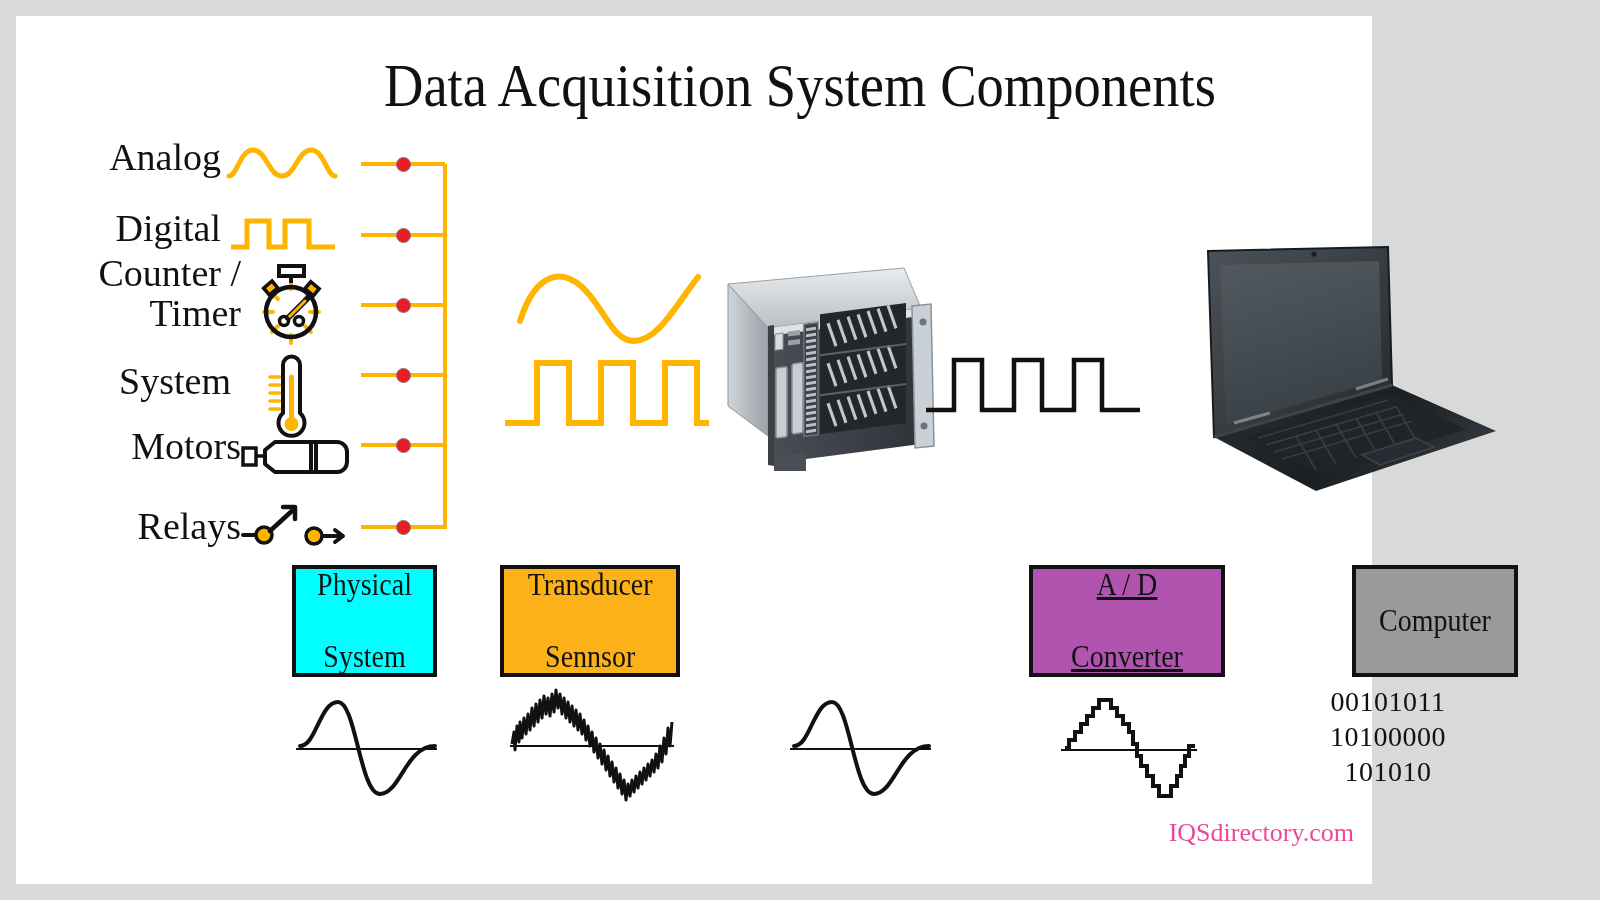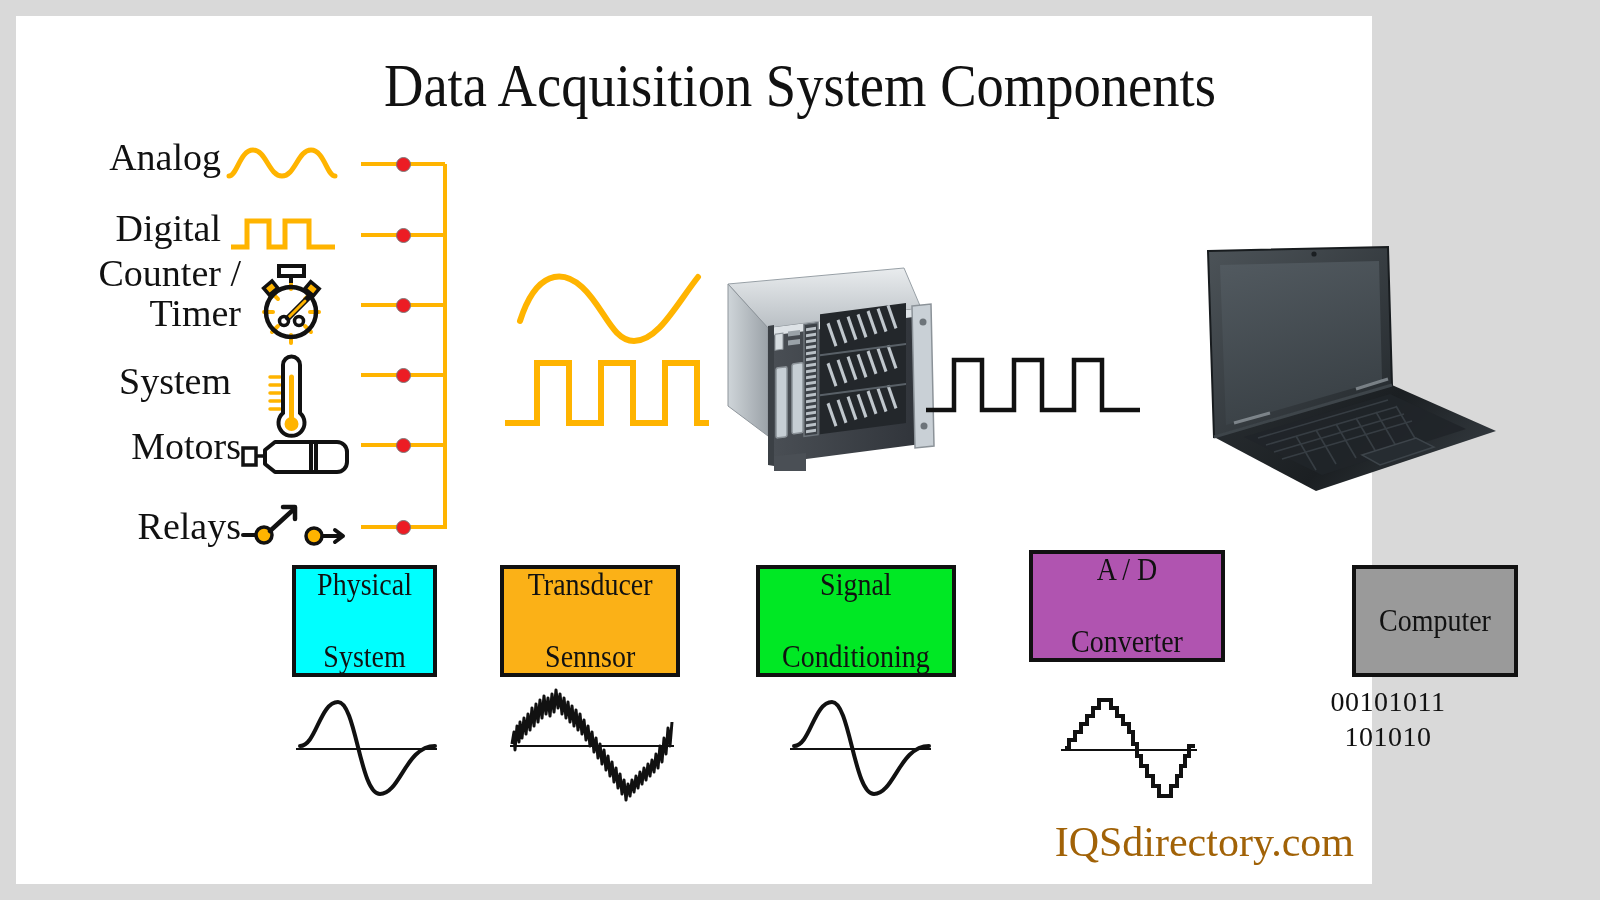--- a/index.html
+++ b/index.html
@@ -69,22 +69,22 @@
     font-size:28px;
     line-height:1.25;
     color:#111;
     font-family:"Liberation Serif", serif;
   }
   #binary div{letter-spacing:0.5px;}
 
   
   #watermark{
     position:absolute;
-    font-size:42px;
-    color:#a16207;
+    font-size:26px;
+    color:#ec4899;
     white-space:nowrap;
     font-family:"Liberation Serif", serif;
   }
 
   svg{display:block;overflow:visible;}
   .abs{position:absolute;}
 </style>
 </head>
 <body>
 
@@ -381,28 +381,22 @@
     </span>
   </div>
 
   <div class="box" style="left:276px;top:549px;width:145px;height:112px;background:#00ffff;">
     <span>
       <span>Physical</span><br>
       <span>System</span>
     </span>
   </div>
 
-  <div class="box" style="left:740px;top:549px;width:200px;height:112px;background:#00e824;">
-    <span>
-      <span>Signal</span><br>
-      <span>Conditioning</span>
-    </span>
-  </div>
-
-  <div class="box" style="left:1013px;top:534px;width:196px;height:112px;background:#b054b0;">
+
+  <div class="box" style="left:1013px;top:549px;width:196px;height:112px;background:#b054b0;text-decoration:underline;">
     <span>
       <span>A / D</span><br>
       <span>Converter</span>
     </span>
   </div>
 
   <div class="box" style="left:1336px;top:549px;width:166px;height:112px;background:#9a9a9a;">
     <span>
       <span>Computer</span>
     </span>
@@ -443,18 +437,19 @@
       <path d="M6 60 L10 60 L10 52 L16 52 L16 44 L22 44 L22 36 L28 36 L28 28 L34 28
                L34 20 L40 20 L40 12 L52 12 L52 20 L58 20 L58 28 L64 28 L64 36 L70 36
                L70 44 L74 44 L74 56 L78 56 L78 68 L82 68 L82 78 L88 78 L88 88 L94 88
                L94 98 L100 98 L100 108 L112 108 L112 98 L118 98 L118 88 L122 88 L122 78
                L126 78 L126 68 L130 68 L130 58 L136 58" fill="none" stroke="#111" stroke-width="4" stroke-linejoin="miter"></path>
     </svg>
   </div>
 
   <div id="binary" style="left:1289px;top:668px;width:166px;">
     <div>00101011</div>
+    <div>10100000</div>
     <div>101010</div>
   </div>
 
   <div id="watermark" style="right:18px;top:802px;">IQSdirectory.com</div>
 
 </div>
 
 </body></html>

